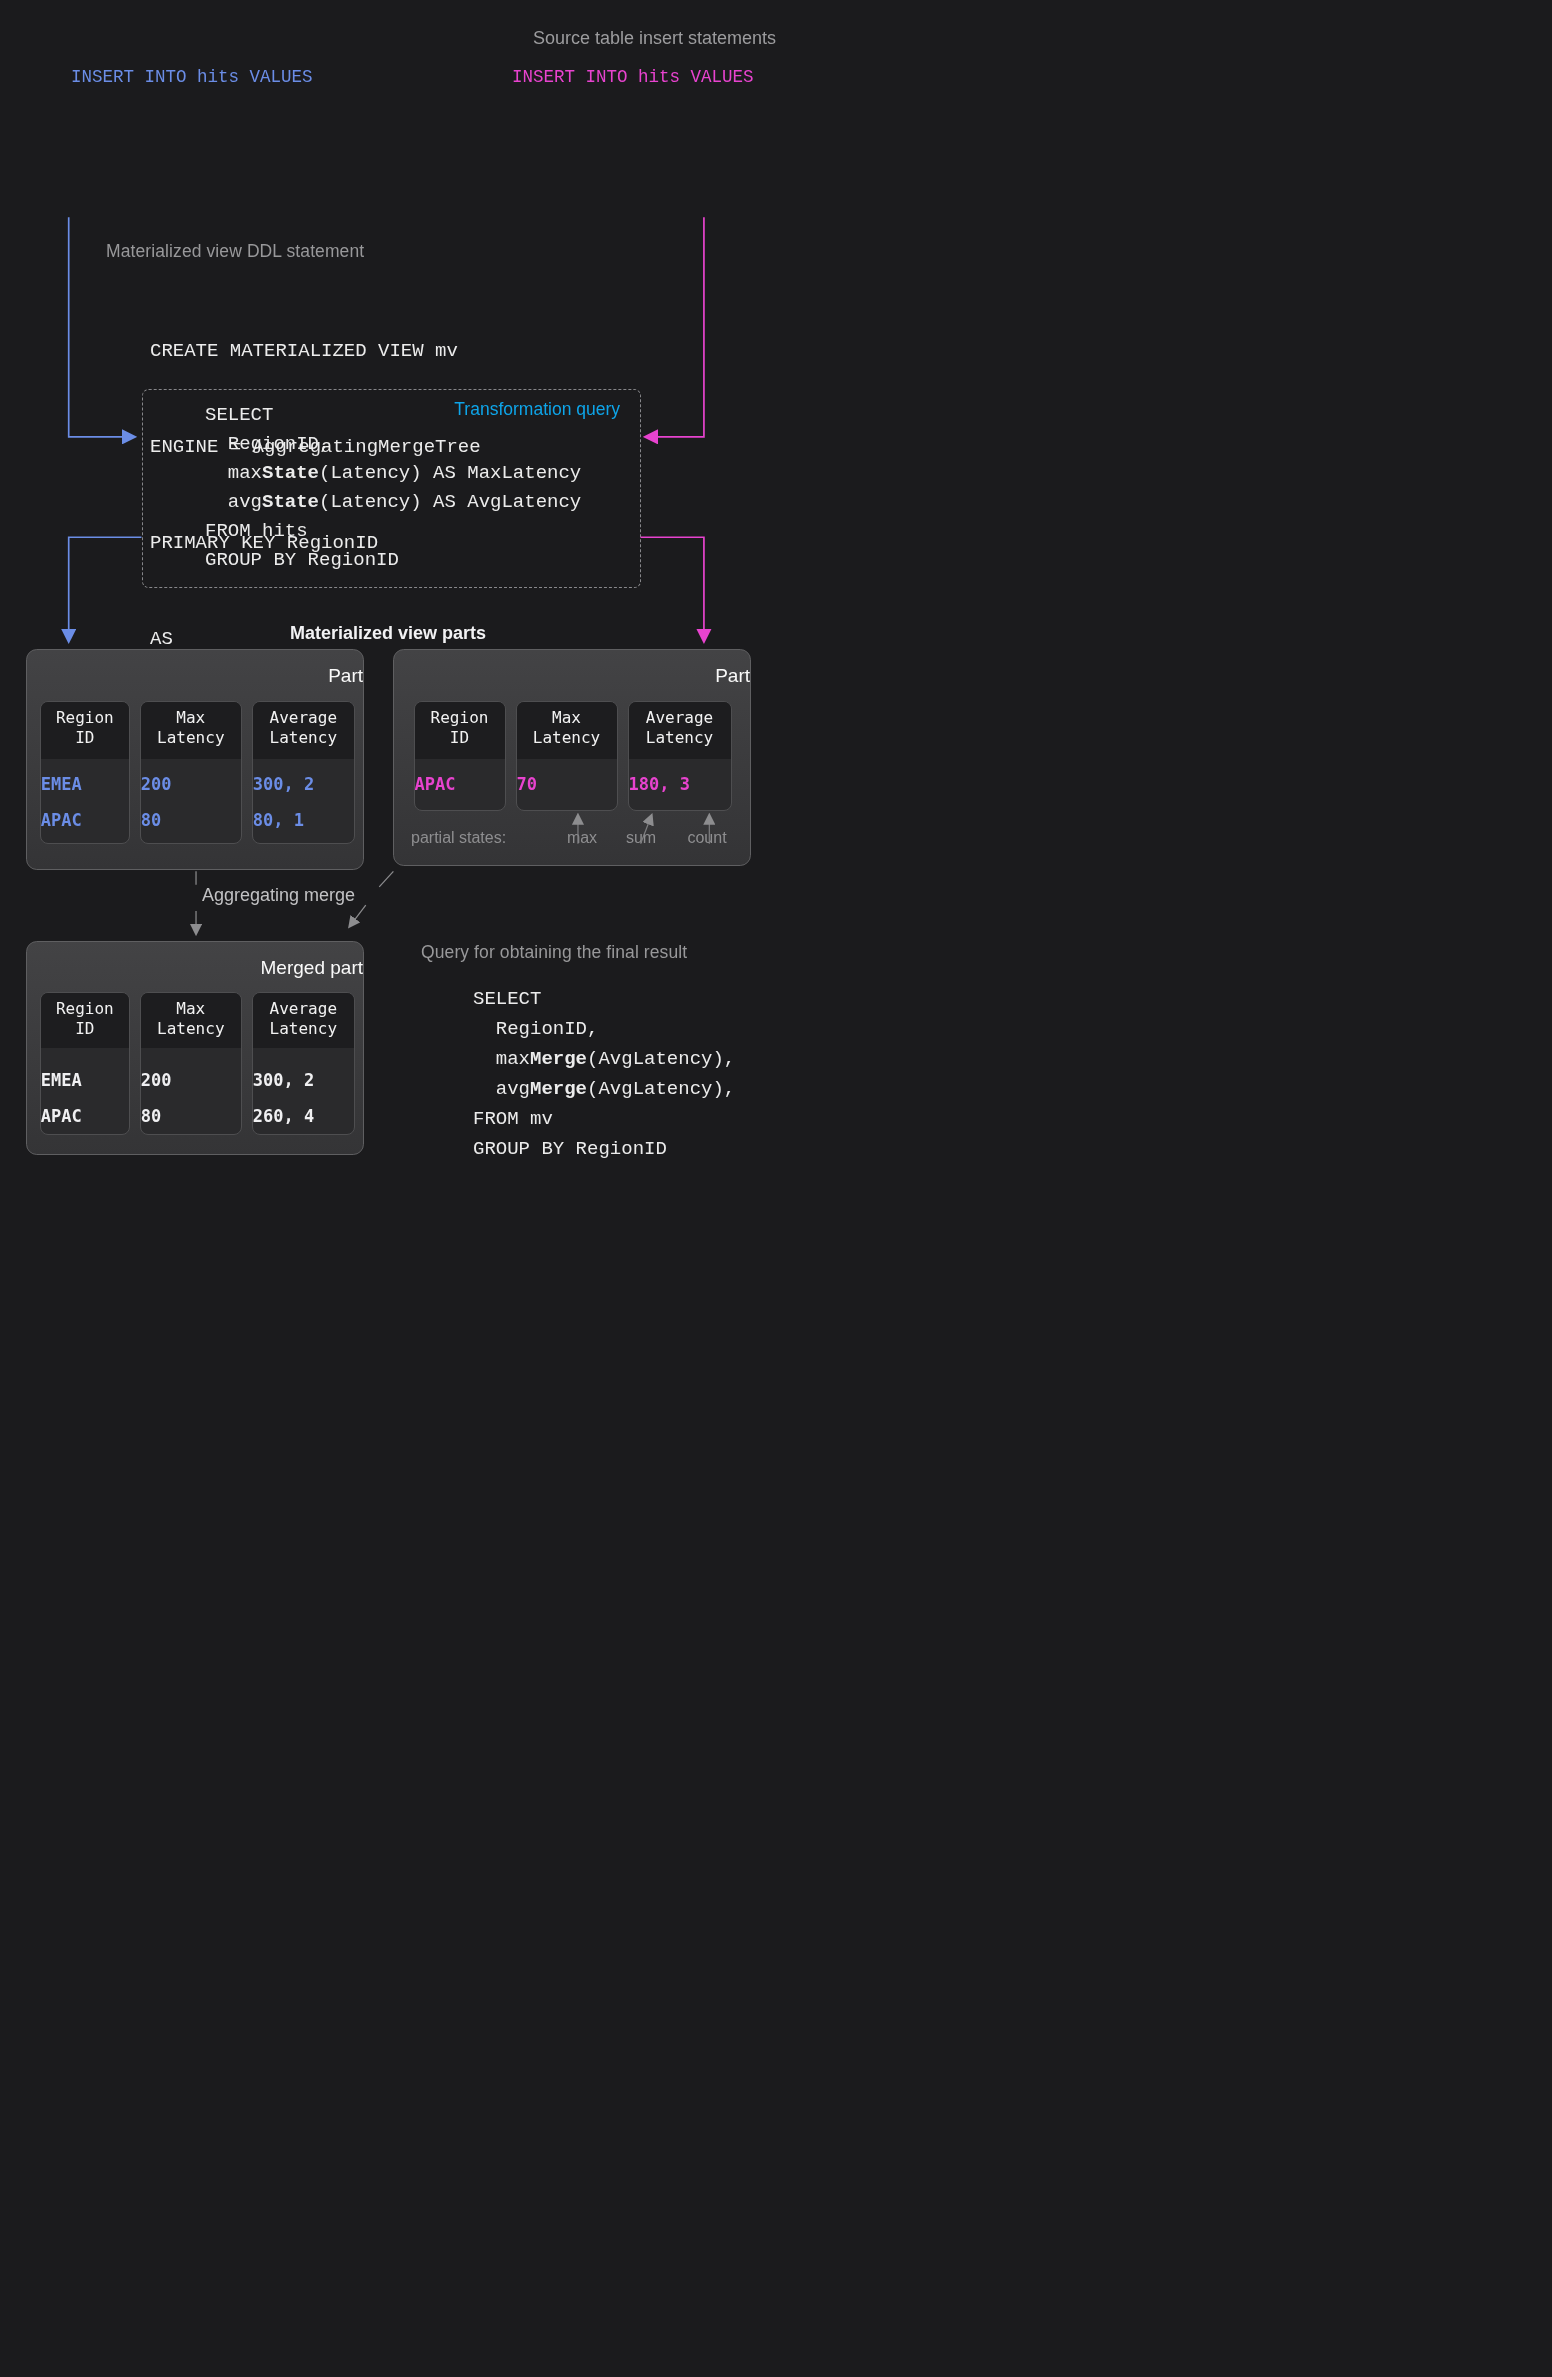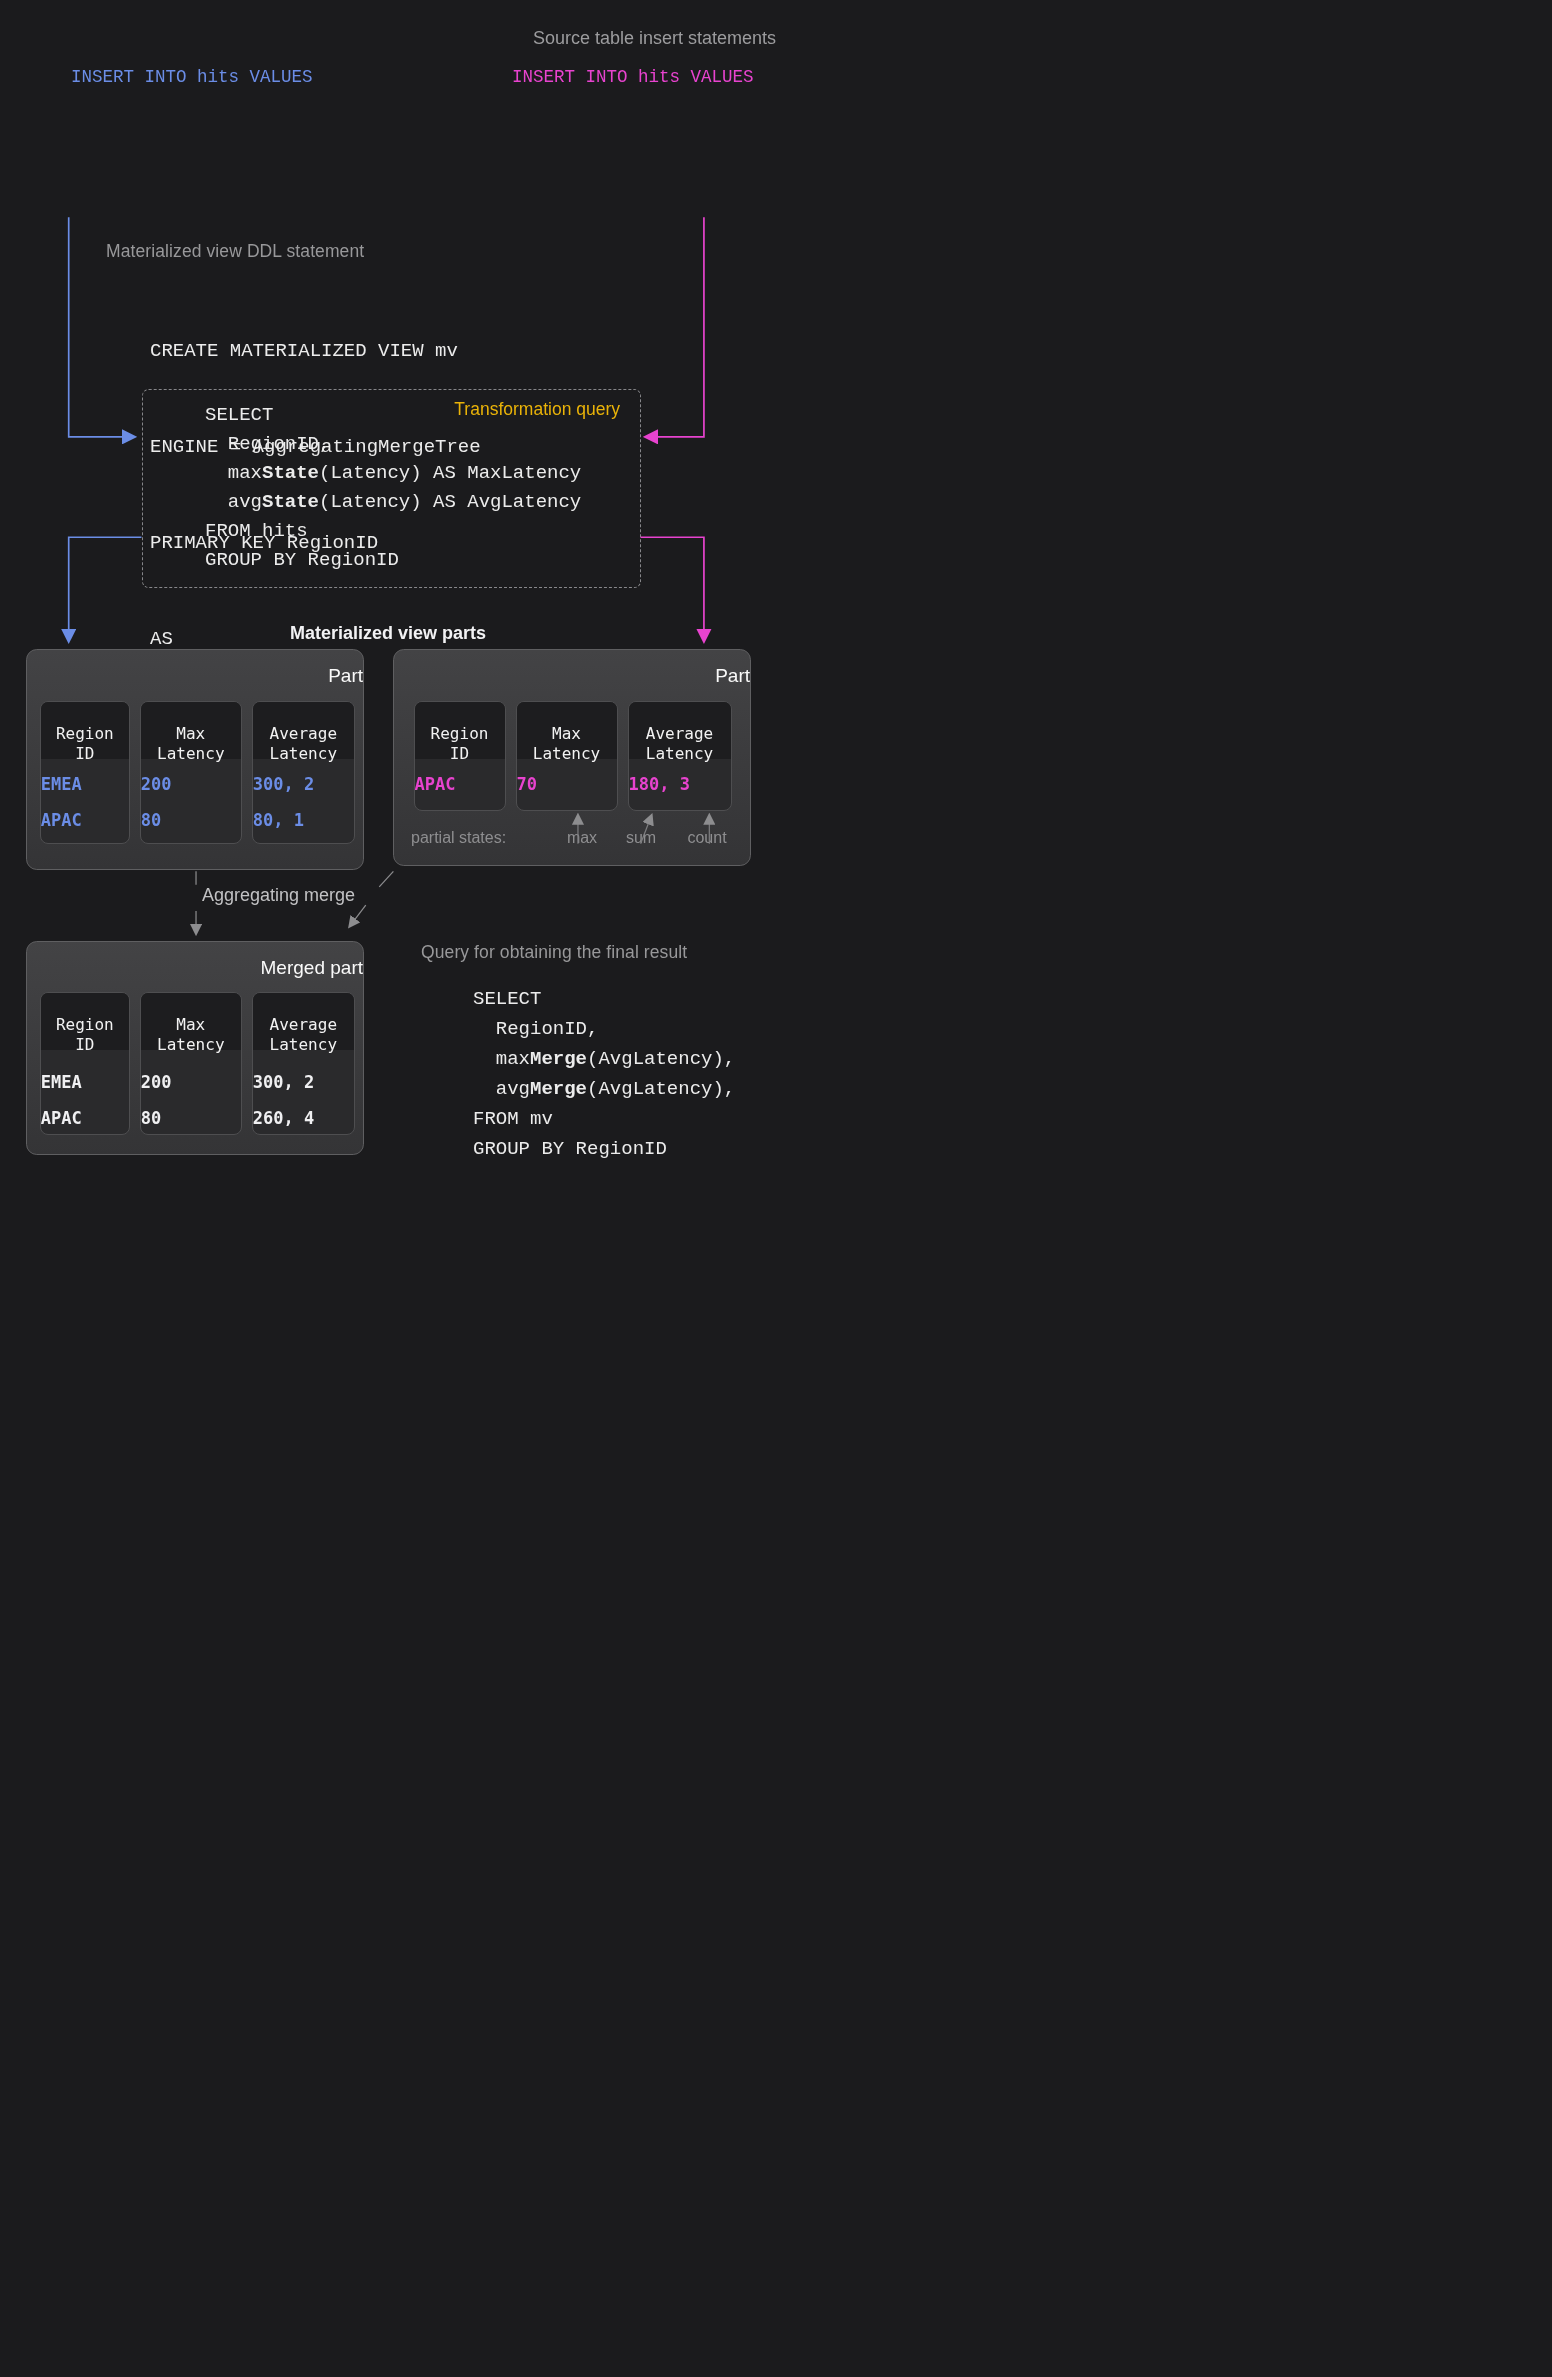--- a/index.html
+++ b/index.html
@@ -21,32 +21,32 @@
   .ins-box{width:286px;height:122px;border-radius:10.8px;
     background:linear-gradient(180deg,#414143 0%,#303032 100%);
     border:1px solid #646466;padding:9.4px 0 0 17.5px;}
   .ins-box .row{font-size:17.5px;line-height:36px;white-space:pre;}
   .ins-box.blue .row{color:var(--blue);}
   .ins-box.magenta .row{color:var(--magenta);}
   .code-block{color:var(--code);white-space:pre;}
   .code-block .b{font-weight:700;}
   #ddl-code{font-size:19px;line-height:32px;}
   .dashed-box{width:499px;height:199px;border:1.3px dashed #87878a;border-radius:6.7px;}
-  #tq-label{right:20px;top:9.4px;color:#eab308;font-size:17.5px;}
+  #tq-label{right:20px;top:9.4px;color:#0ea5e9;font-size:17.5px;}
   #tq-code{left:18px;top:10.8px;font-size:19px;line-height:29px;}
   .mv-parts-title{width:100%;text-align:center;color:#f2f2f4;font-size:18px;font-weight:600;}
   .part-box{border-radius:10.8px;background:linear-gradient(180deg,#434345 0%,#343436 100%);
     border:1px solid #5f5f61;}
   .part-title{text-align:right;color:#fafafa;font-size:19px;margin-top:15px;}
   .cells{position:absolute;display:flex;gap:10px;}
   .cell{background:#2a2a2c;border:1px solid #4e4e50;border-radius:8px;overflow:hidden;
     display:flex;flex-direction:column;}
   .cell-head{background:#1d1d1f;height:57px;color:#f2f2f2;text-align:center;
     font-family:"DejaVu Sans Mono","Liberation Mono",monospace;font-size:16px;
-    line-height:20px;padding-top:22px;white-space:pre-line;}
+    line-height:20px;padding-top:6px;white-space:pre-line;}
   .cell-body{flex:1;text-align:left;font-family:"DejaVu Sans Mono","Liberation Mono",monospace;
     font-size:17px;padding-top:7.4px;font-weight:bold;}
   .cell-body .val{line-height:36px;white-space:pre;}
   .cell-body.blue .val{color:var(--blue);}
   .cell-body.magenta .val{color:var(--magenta);}
   .cell-body.white .val{color:#f0f0f2;}
   .merged .cell-body{padding-top:14px;}
   .partial-row{position:absolute;color:var(--partial);font-size:16px;}
   .agg-label{color:var(--mergelabel);font-size:18px;}
   #final-code{font-size:19px;line-height:30px;}

